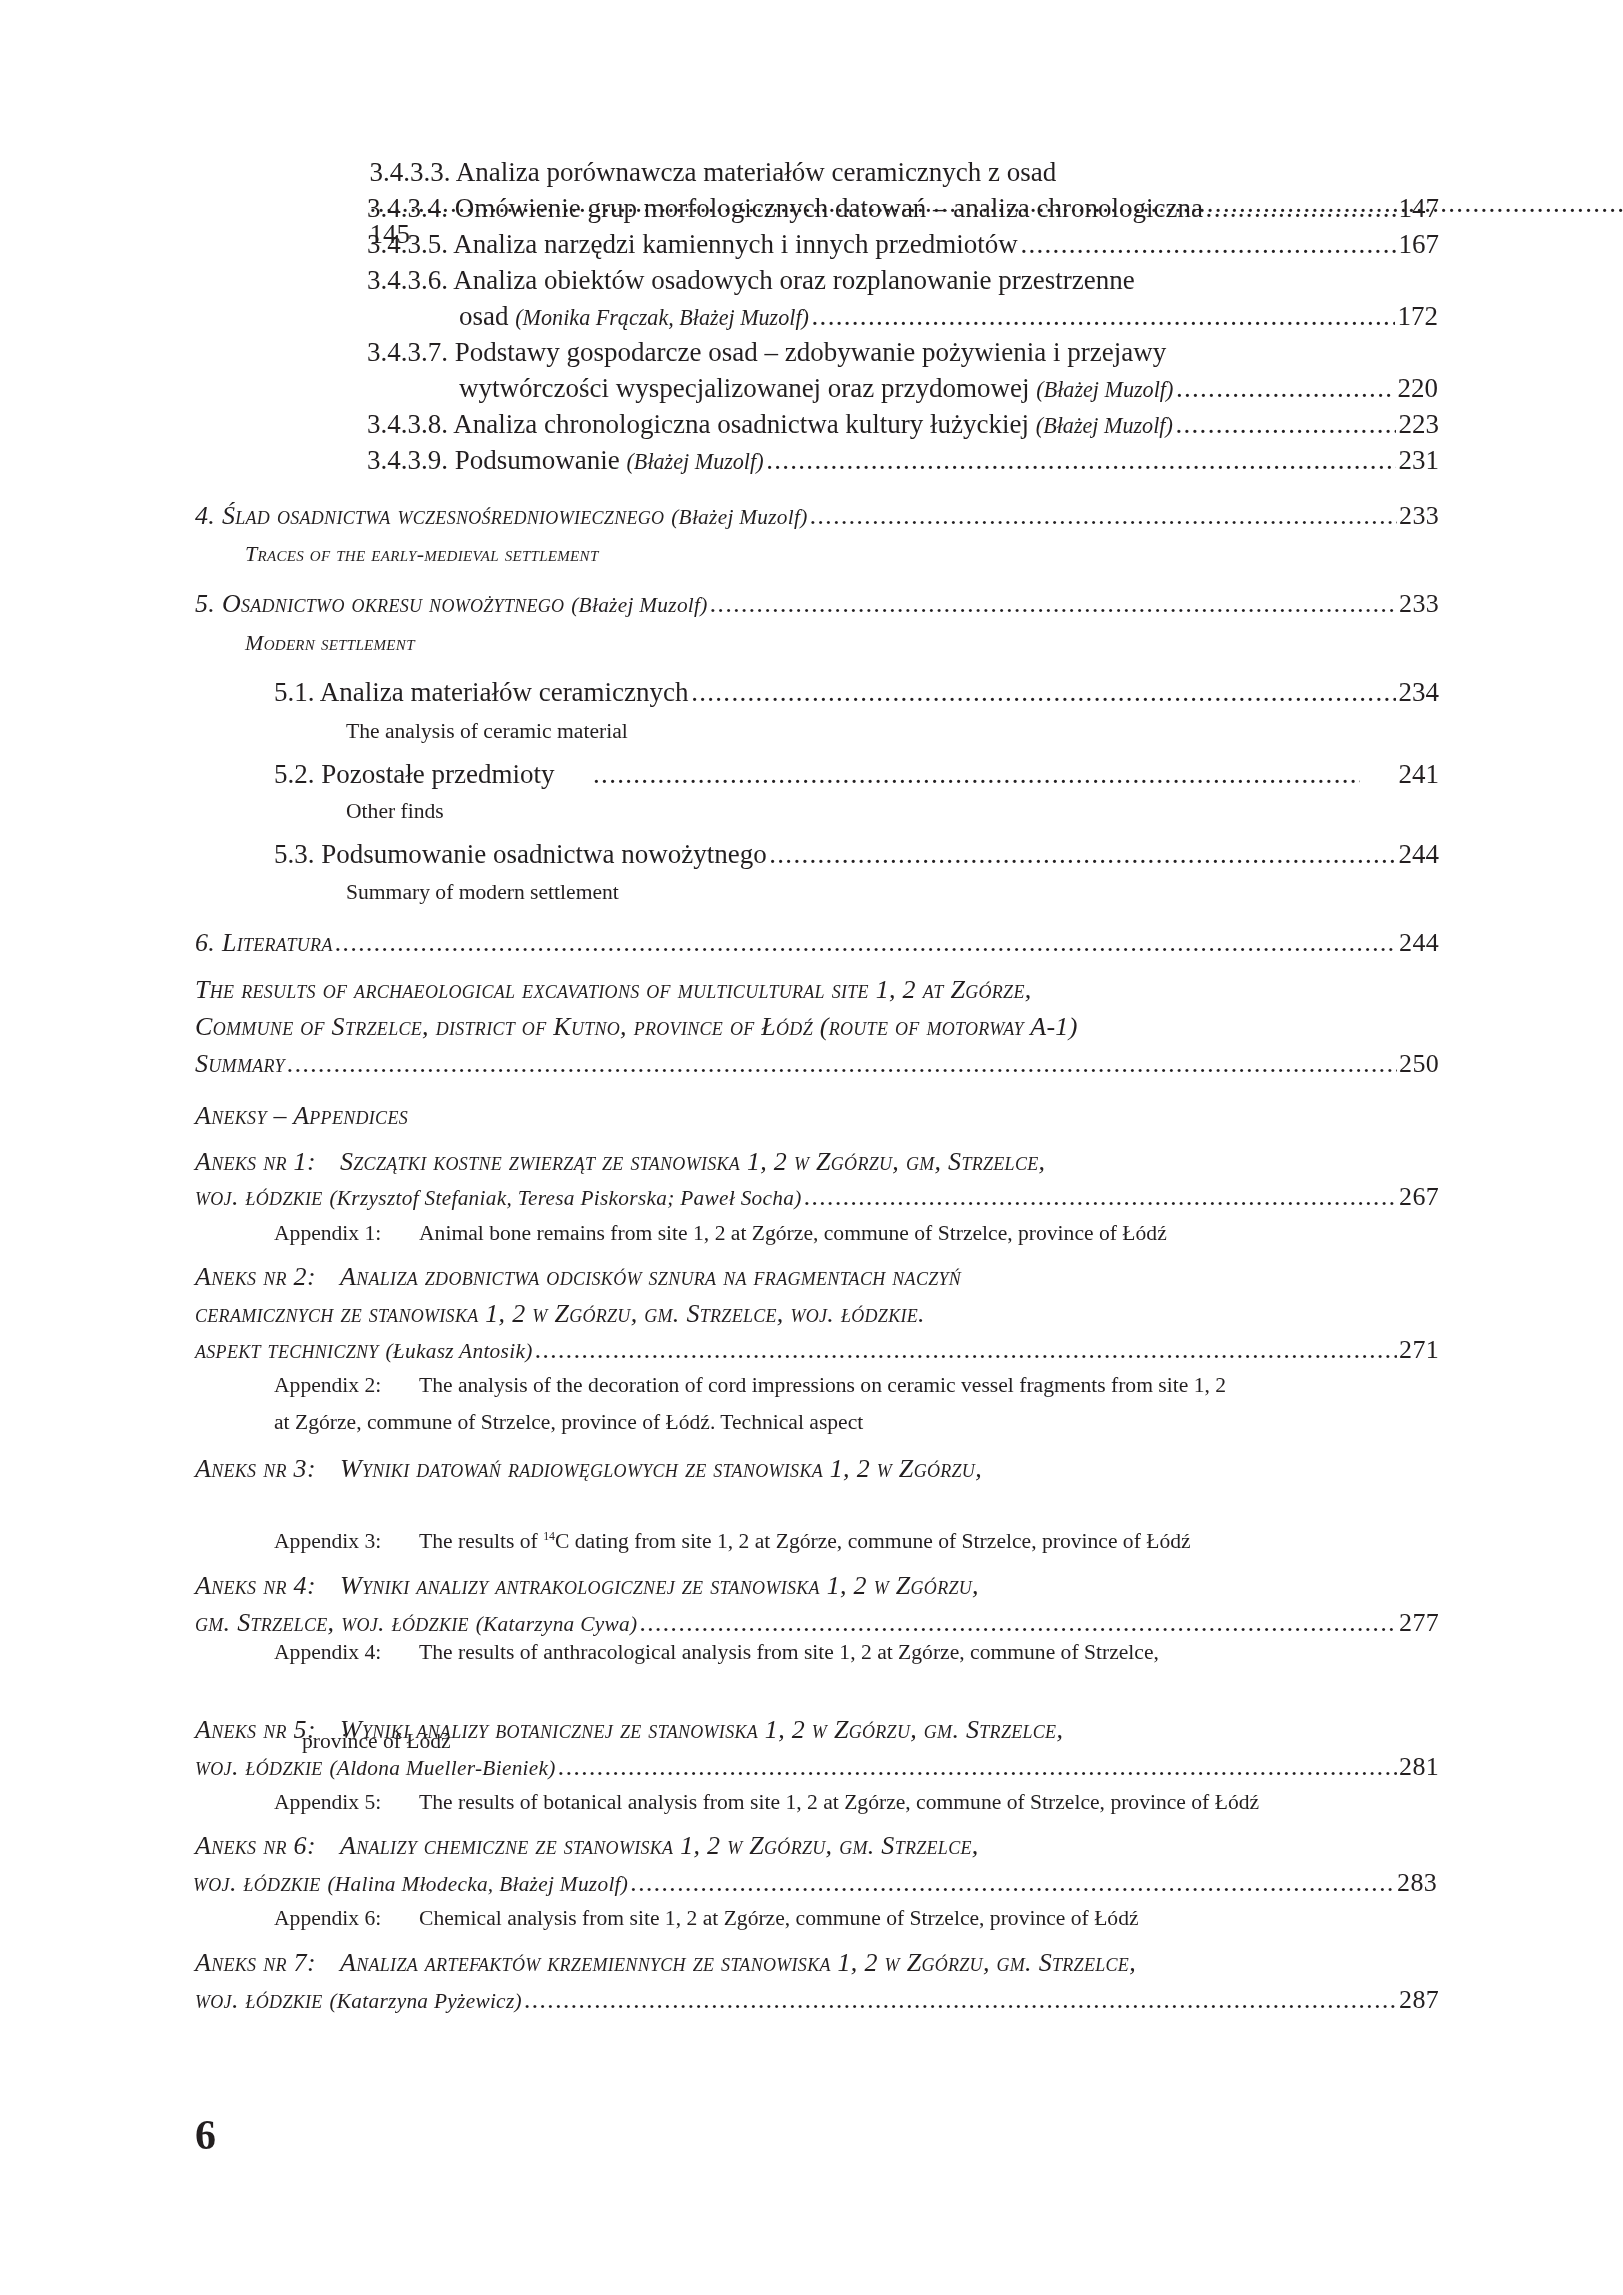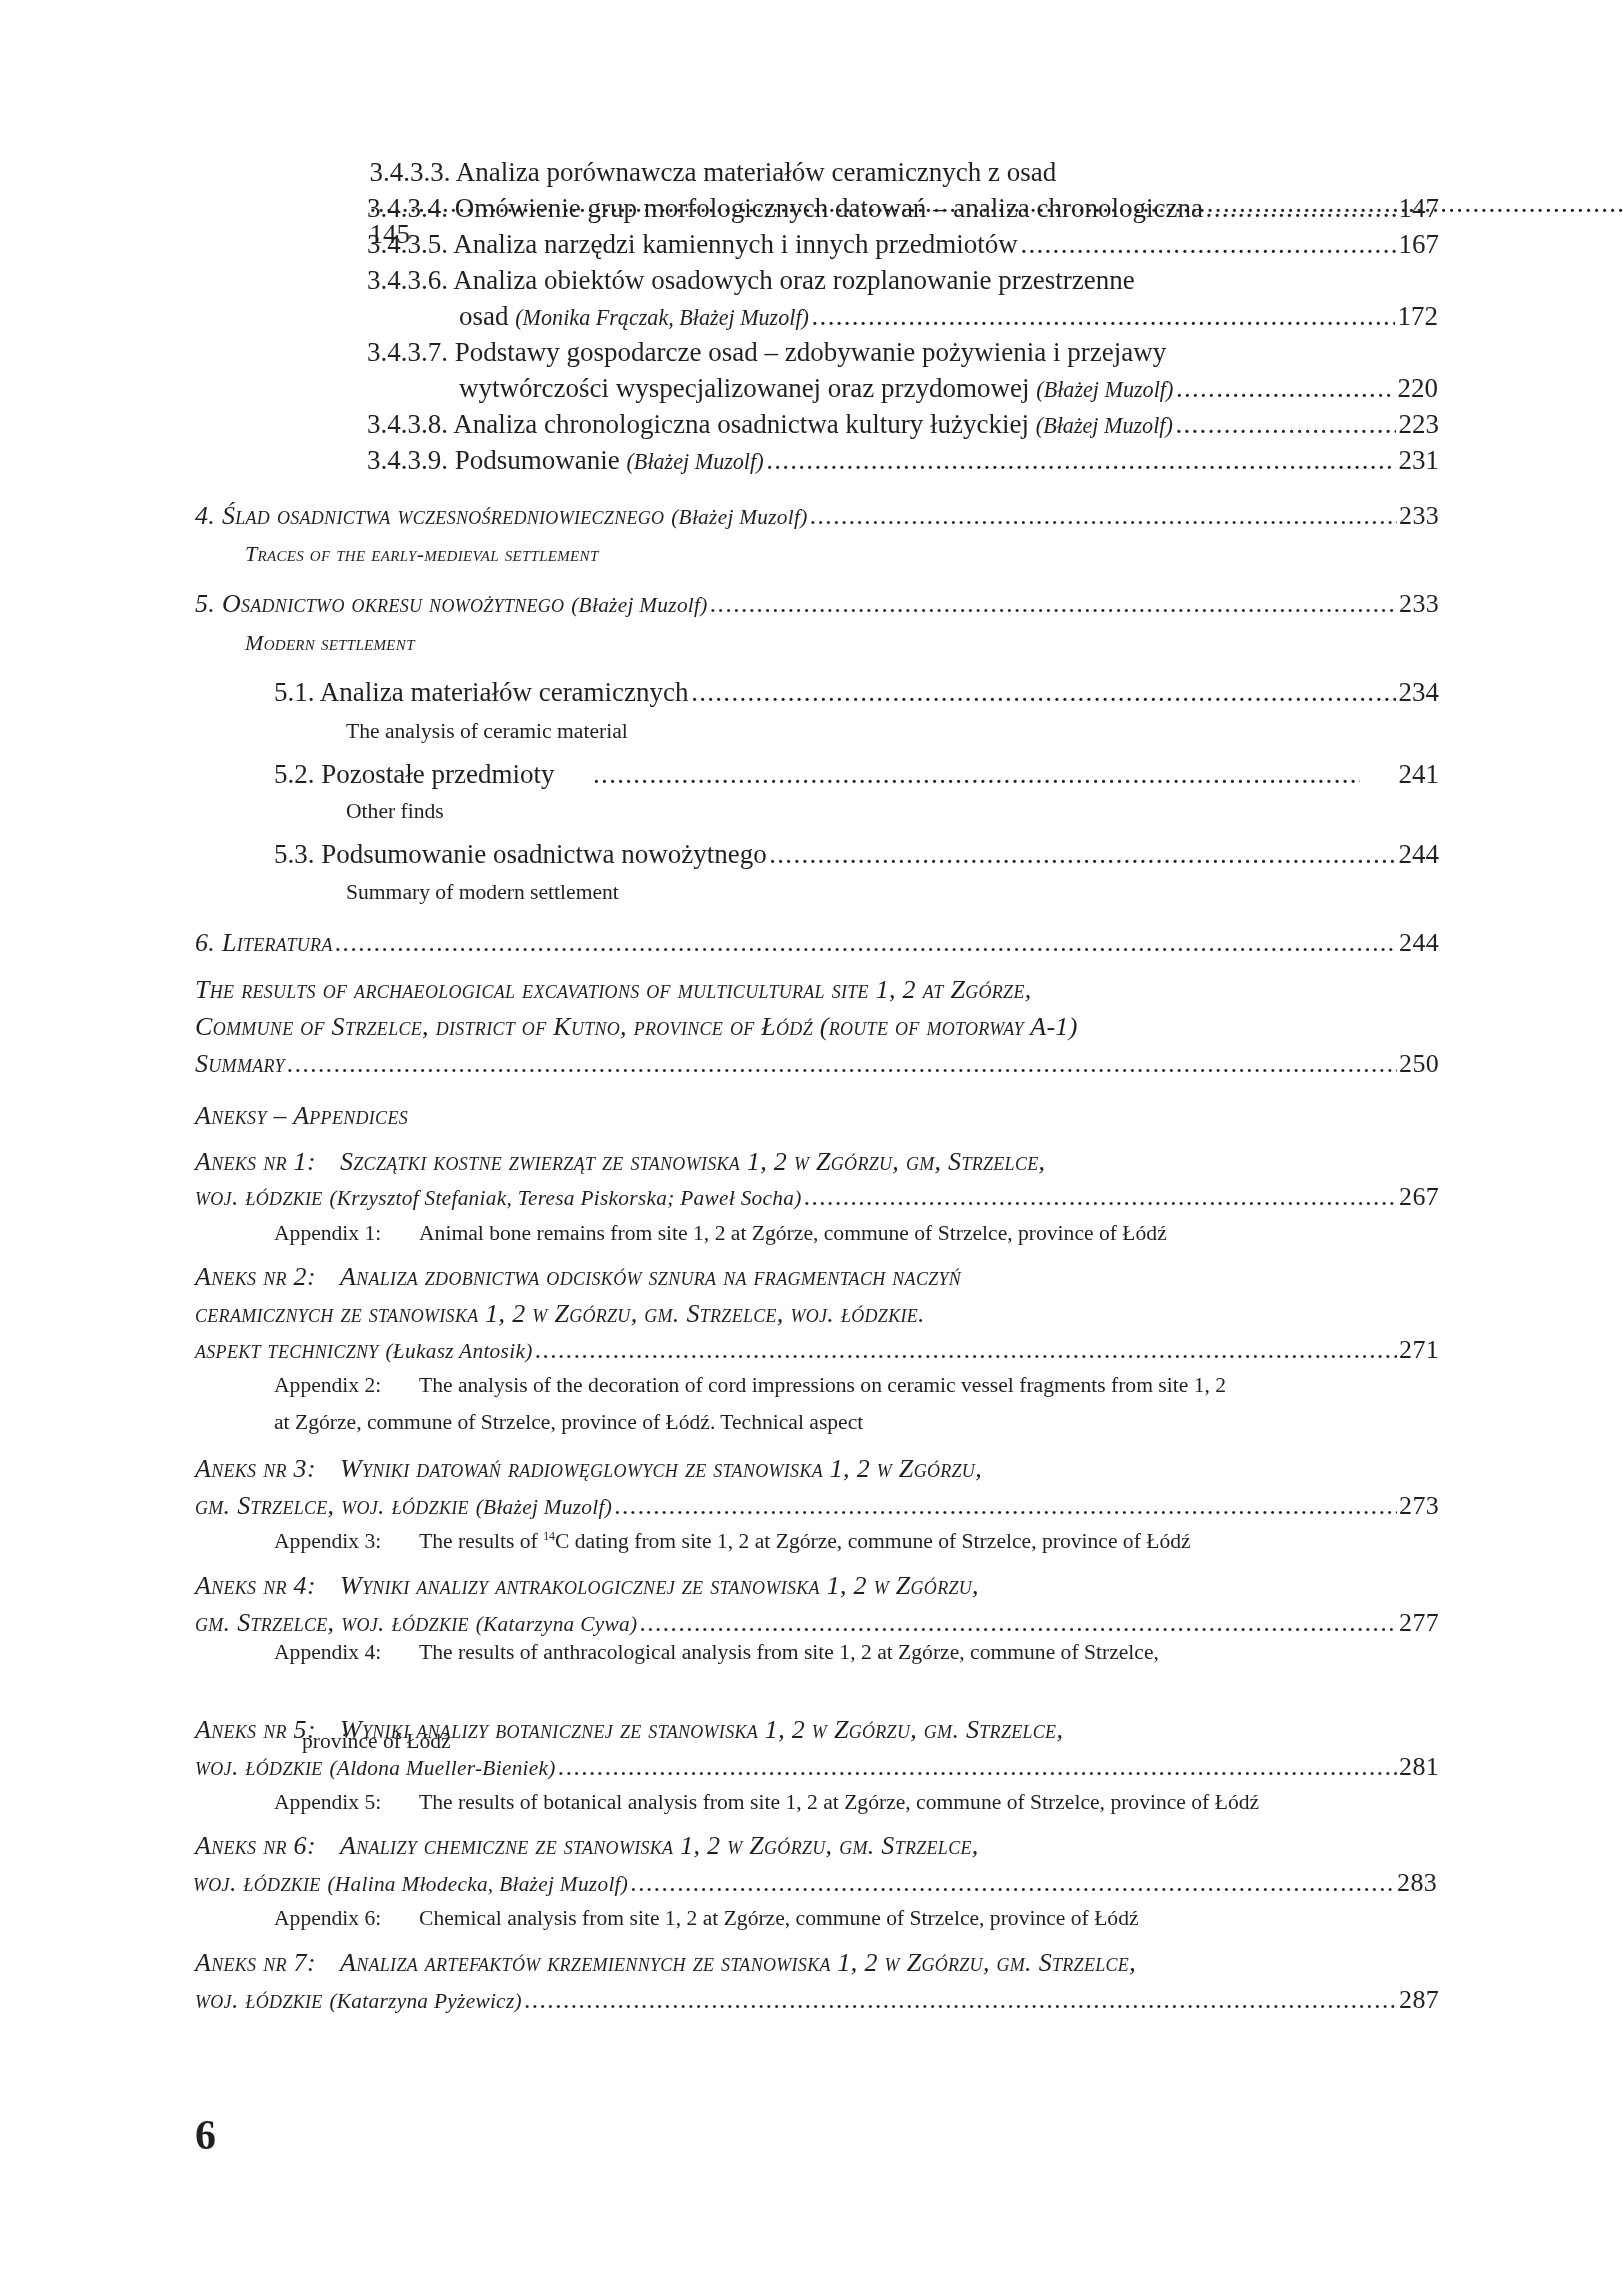--- a/index.html
+++ b/index.html
@@ -148,25 +148,20 @@
     <span class="pg" style="font-style:normal;font-variant:normal;">271</span>
   </div>
   <div class="plain app" style="left:274px;top:1373px;">
     <span class="ap-lbl">Appendix 2:</span><span>The analysis of the decoration of cord impressions on ceramic vessel fragments from site 1, 2</span>
   </div>
   <div class="plain app" style="left:274px;top:1410px;">at Zgórze, commune of Strzelce, province of Łódź. Technical aspect</div>
 
   <div class="plain h1" style="left:195px;top:1454px;">
     <span class="ap-lbl">Aneks nr 3:</span><span>Wyniki datowań radiowęglowych ze stanowiska 1, 2 w Zgórzu,</span>
   </div>
-  <div class="row h1" style="left:195px;top:1491px;width:1244px;">
-    <span class="t"><span>gm. Strzelce, woj. łódzkie</span> <span class="auth">(Błażej Muzolf)</span></span>
-    <span class="dots"></span>
-    <span class="pg" style="font-style:normal;font-variant:normal;">273</span>
-  </div>
   <div class="plain app" style="left:274px;top:1529px;">
     <span class="ap-lbl">Appendix 3:</span><span>The results of </span><sup>14</sup><span>C dating from site 1, 2 at Zgórze, commune of Strzelce, province of Łódź</span>
   </div>
 
   <div class="plain h1" style="left:195px;top:1571px;">
     <span class="ap-lbl">Aneks nr 4:</span><span>Wyniki analizy antrakologicznej ze stanowiska 1, 2 w Zgórzu,</span>
   </div>
   <div class="row h1" style="left:195px;top:1608px;width:1244px;align-items:flex-end;">
     <span class="t"><span>gm. Strzelce, woj. łódzkie</span> <span class="auth">(Katarzyna Cywa)</span></span>
     <span class="dots"></span>

